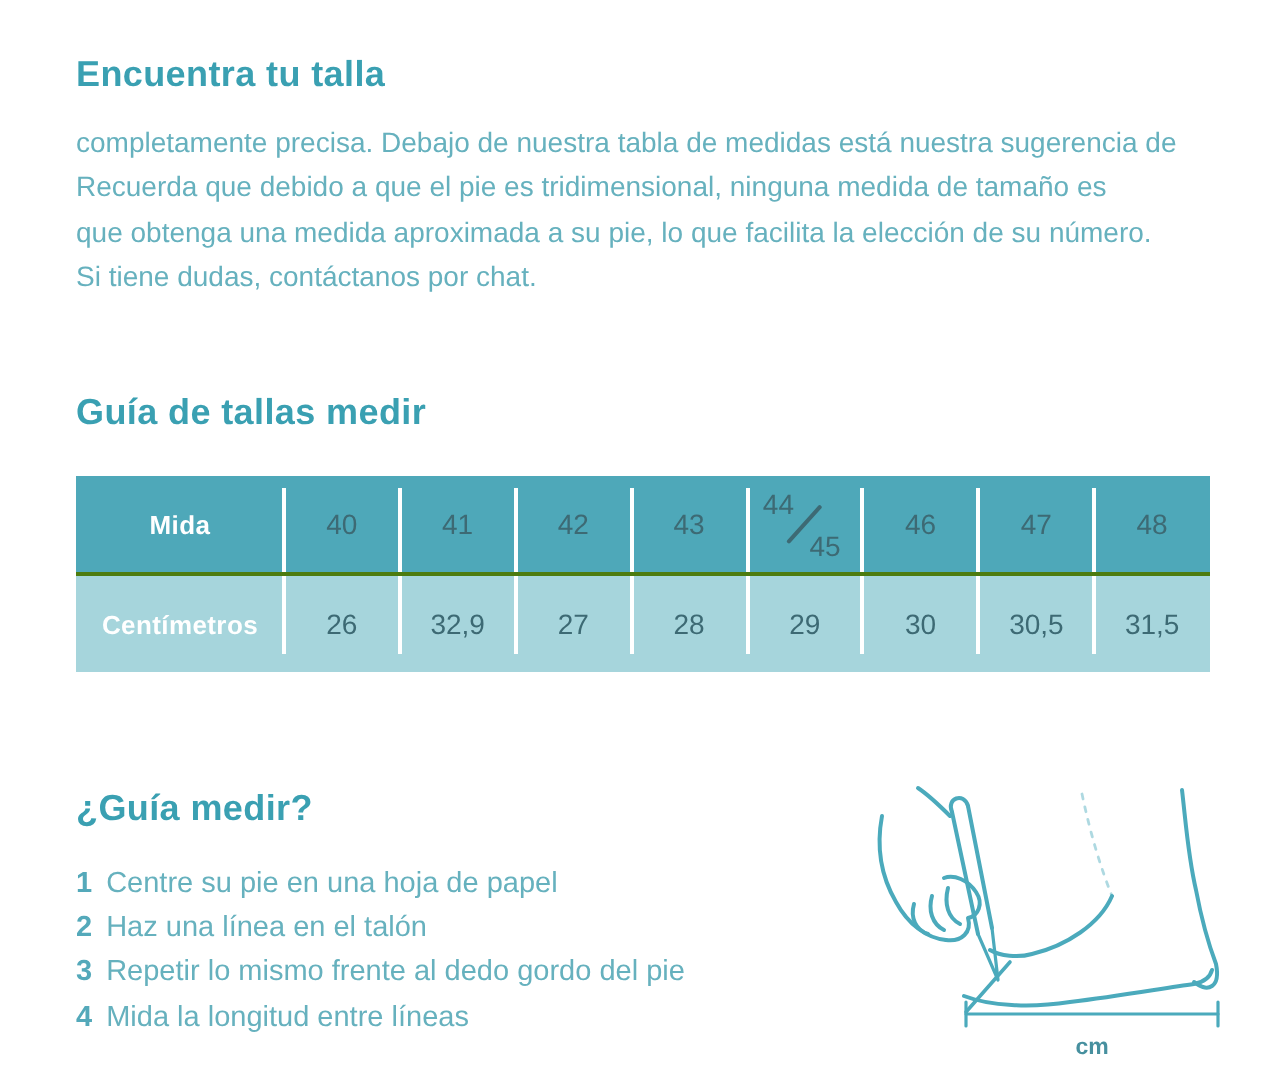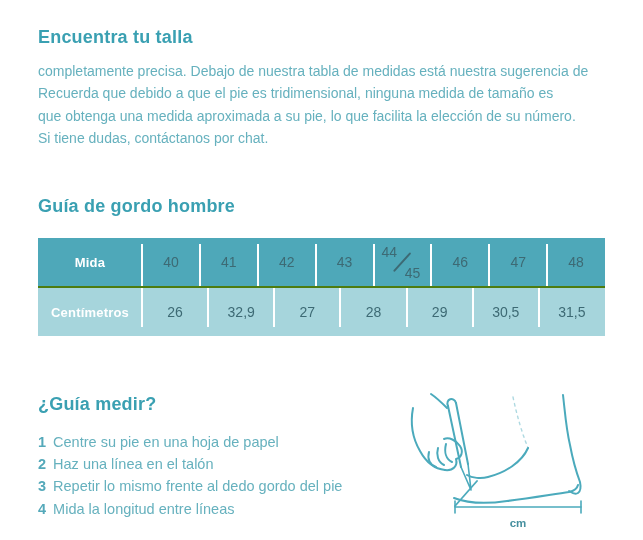--- a/index.html
+++ b/index.html
@@ -111,42 +111,42 @@
     gap: 7px;
     font-size: 14.5px;
     line-height: 22.2px;
     color: #66b1be;
   }
   .step-num { font-weight: bold; color: #54a9ba; }
 
   
   #illustration {
     position: absolute;
-    left: 391px;
+    left: 419px;
     top: 382px;
     width: 200px;
     height: 152px;
   }
   #illustration svg { display: block; width: 100%; height: 100%; }
 </style>
 </head>
 <body>
 
 <div id="page">
 
   <h2 id="intro-title" class="heading">Encuentra tu talla</h2>
 
   <div id="intro-body">
     <div>completamente precisa. Debajo de nuestra tabla de medidas está nuestra sugerencia de</div>
     <div>Recuerda que debido a que el pie es tridimensional, ninguna medida de tamaño es</div>
     <div>que obtenga una medida aproximada a su pie, lo que facilita la elección de su número.</div>
     <div>Si tiene dudas, contáctanos por chat.</div>
   </div>
 
-  <h2 id="guide-title" class="heading">Guía de gordo hombre</h2>
+  <h2 id="guide-title" class="heading">Guía de tallas medir</h2>
 
   <div id="size-table">
     <div class="trow trow-header">
       <div class="tcell tcell-label">Mida</div>
       <div class="tcell">40</div>
       <div class="tcell">41</div>
       <div class="tcell">42</div>
       <div class="tcell">43</div>
       <div class="tcell">
         <span class="split-top">44</span>
@@ -157,20 +157,21 @@
       <div class="tcell">47</div>
       <div class="tcell">48</div>
     </div>
     <div class="trow trow-values">
       <div class="tcell tcell-label">Centímetros</div>
       <div class="tcell">26</div>
       <div class="tcell">32,9</div>
       <div class="tcell">27</div>
       <div class="tcell">28</div>
       <div class="tcell">29</div>
+      <div class="tcell">30</div>
       <div class="tcell">30,5</div>
       <div class="tcell">31,5</div>
     </div>
   </div>
 
   <h2 id="measure-title" class="heading">¿Guía medir?</h2>
 
   <ul id="steps">
     <li class="step">
       <span class="step-num">1</span>

